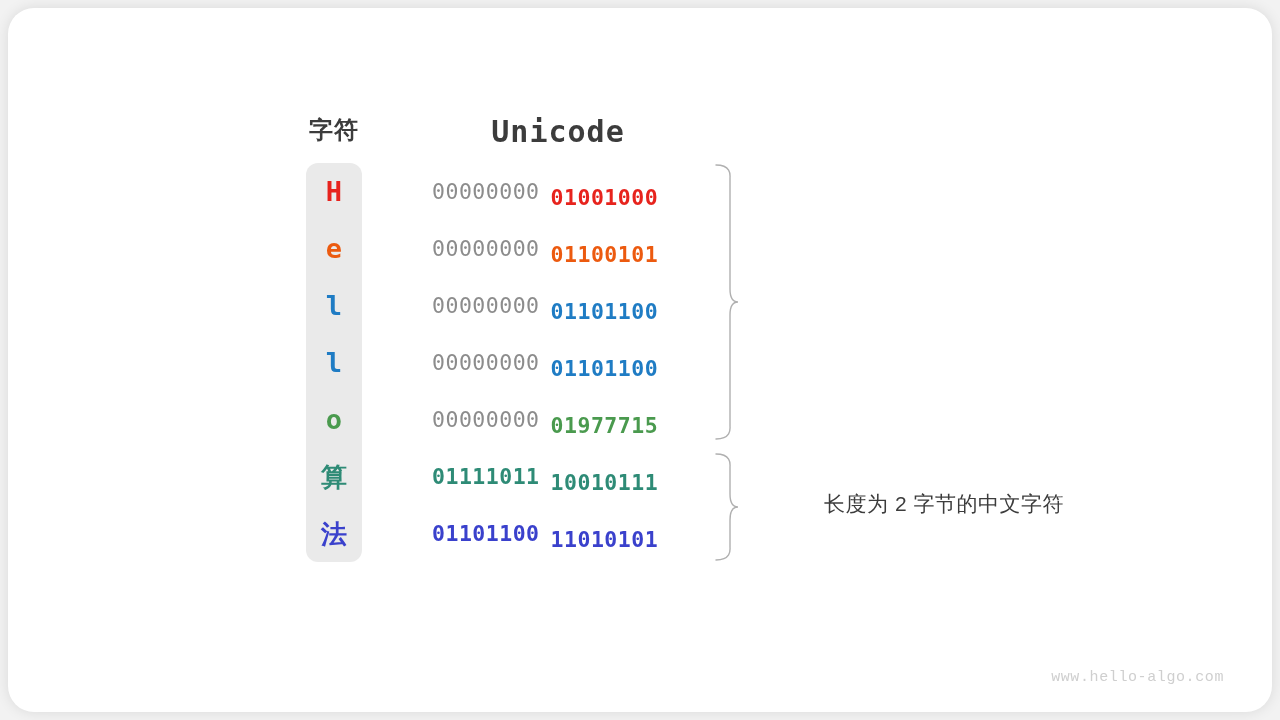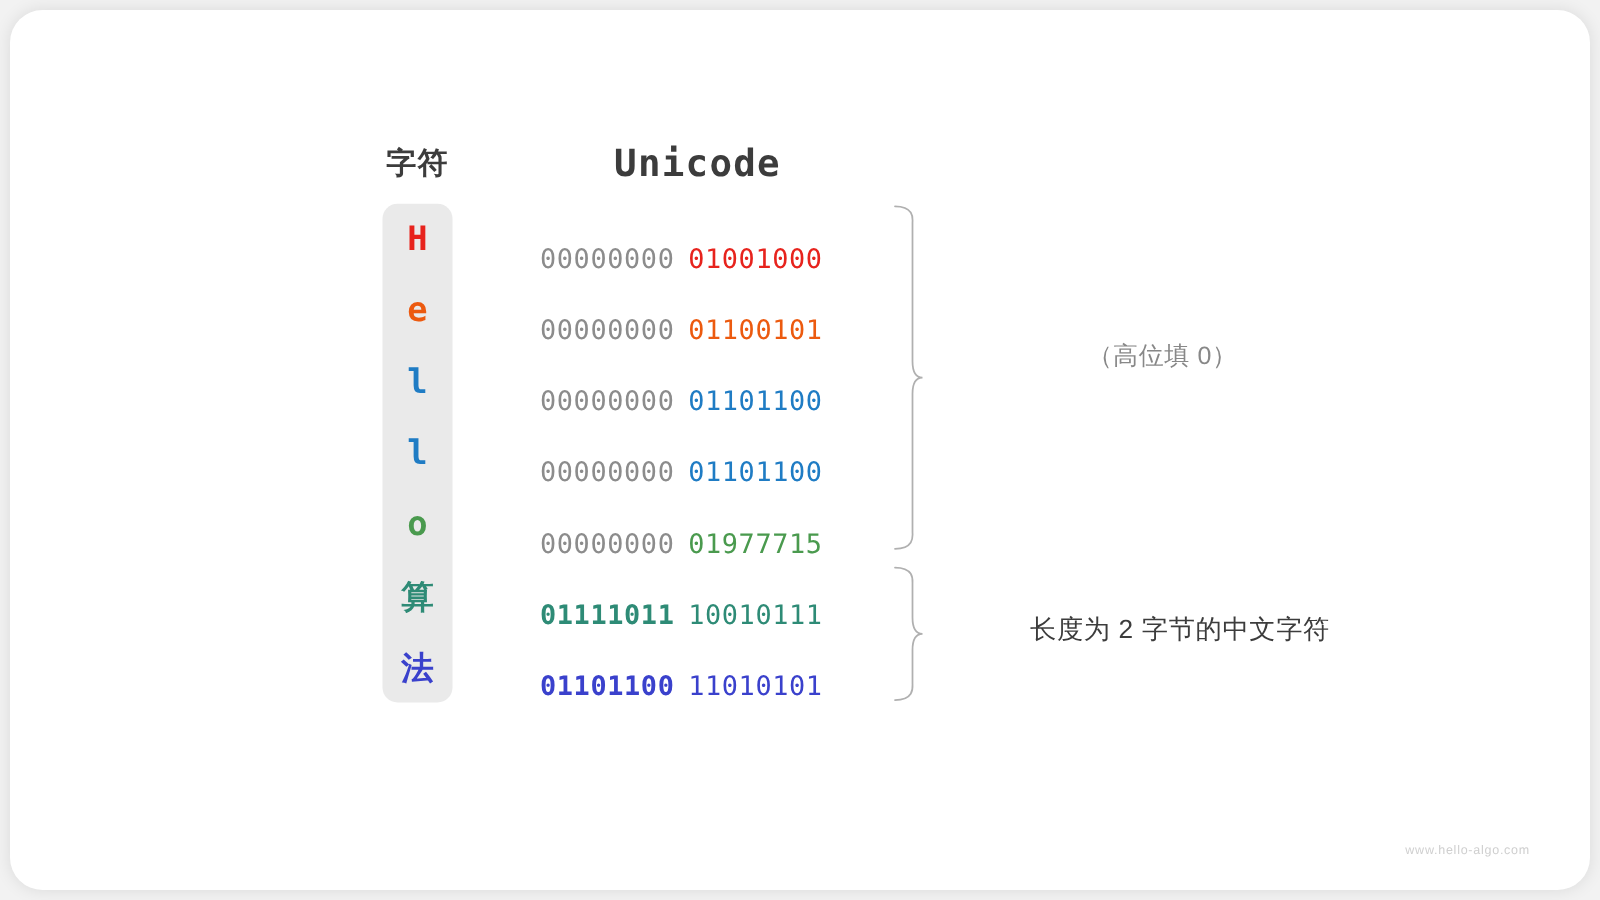--- a/index.html
+++ b/index.html
@@ -87,36 +87,36 @@
     font-size: 26px;
   }
 
   
   .bin-row {
     position: absolute;
     left: 432px;
     width: 252px;
     height: 57px;
     display: flex;
-    align-items: flex-end;
+    align-items: center;
     justify-content: flex-start;
     font-family: "DejaVu Sans Mono", monospace;
     font-size: 21.5px;
     letter-spacing: 0.5px;
     white-space: pre;
   }
   .byte-hi {
     color: #8c8c8c;
     font-weight: normal;
   }
   .byte-hi.on {
     font-weight: bold;
   }
   .byte-lo {
-    font-weight: normal;
+    font-weight: bold;
     margin-top: 12px;
   }
   .gap { display: inline-block; width: 11px; }
 
   
   .brace {
     position: absolute;
     overflow: visible;
   }
 
@@ -138,22 +138,22 @@
     color: #888888;
     letter-spacing: 0.5px;
     line-height: 1.7;
   }
 
   
   #watermark {
     position: absolute;
     right: 56px;
     bottom: 34px;
-    font-family: Liberation Sans, sans-serif;
-    font-size: 10px;
+    font-family: Liberation Mono, monospace;
+    font-size: 15px;
     color: #cfcfcf;
     letter-spacing: 0.6px;
   }
 </style>
 </head>
 <body>
 
 <div id="stage">
   <div id="card"></div>
 
@@ -178,21 +178,20 @@
       <div class="bin-row" style="top: 391px;"><span class="byte-hi">00000000</span><span class="gap"></span><span class="byte-lo" style="color: rgb(74, 154, 78);">01977715</span></div>
       <div class="bin-row" style="top: 448px;"><span class="byte-hi on" style="color: rgb(46, 139, 118);">01111011</span><span class="gap"></span><span class="byte-lo" style="color: rgb(46, 139, 118);">10010111</span></div>
       <div class="bin-row" style="top: 505px;"><span class="byte-hi on" style="color: rgb(58, 65, 204);">01101100</span><span class="gap"></span><span class="byte-lo" style="color: rgb(58, 65, 204);">11010101</span></div>
     </div>
 
   <div id="annot-layer">
       <svg class="brace" width="26" height="278" style="left: 714px; top: 163px;">
         <path d="M 2,2 C 18,2 16,13 16,15 L 16,126 C 16,136 20,139 24,139 C 20,139 16,142 16,152 L 16,263 C 16,265 18,276 2,276" fill="none" stroke="#b0b0b0" stroke-width="1.4" stroke-linecap="round"></path>
       </svg>
       <div class="annot" style="left: 770px; top: 268px; width: 320px;">
-        <div class="sub">（高位填 0）</div>
       </div>
       <svg class="brace" width="26" height="110" style="left: 714px; top: 452px;">
         <path d="M 2,2 C 18,2 16,13 16,15 L 16,42 C 16,52 20,55 24,55 C 20,55 16,58 16,68 L 16,95 C 16,97 18,108 2,108" fill="none" stroke="#b0b0b0" stroke-width="1.4" stroke-linecap="round"></path>
       </svg>
       <div class="annot" style="left: 784px; top: 486px; width: 320px;">
         <div class="main">长度为 2 字节的中文字符</div>
       </div>
     </div>
 
   <div id="watermark">www.hello-algo.com</div>

